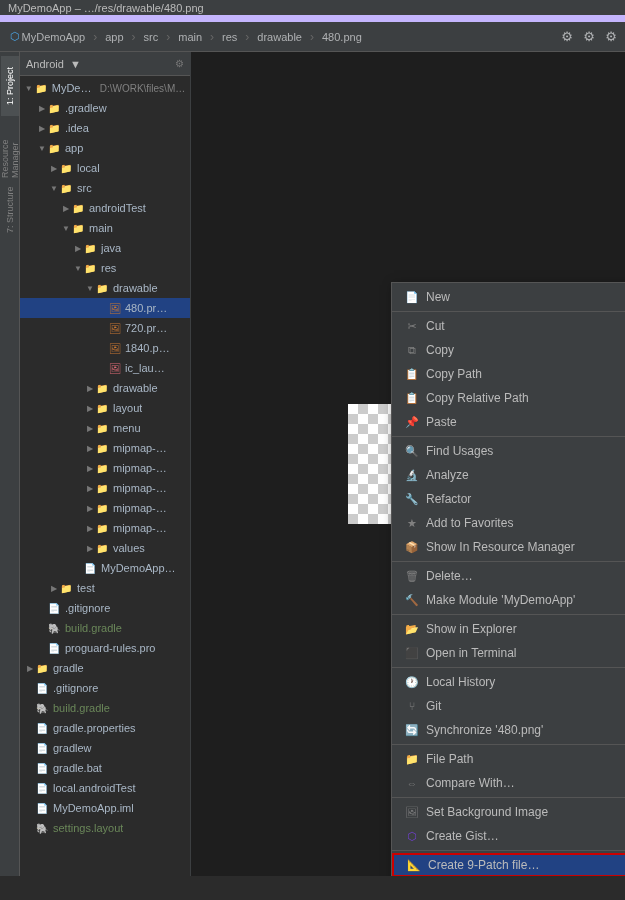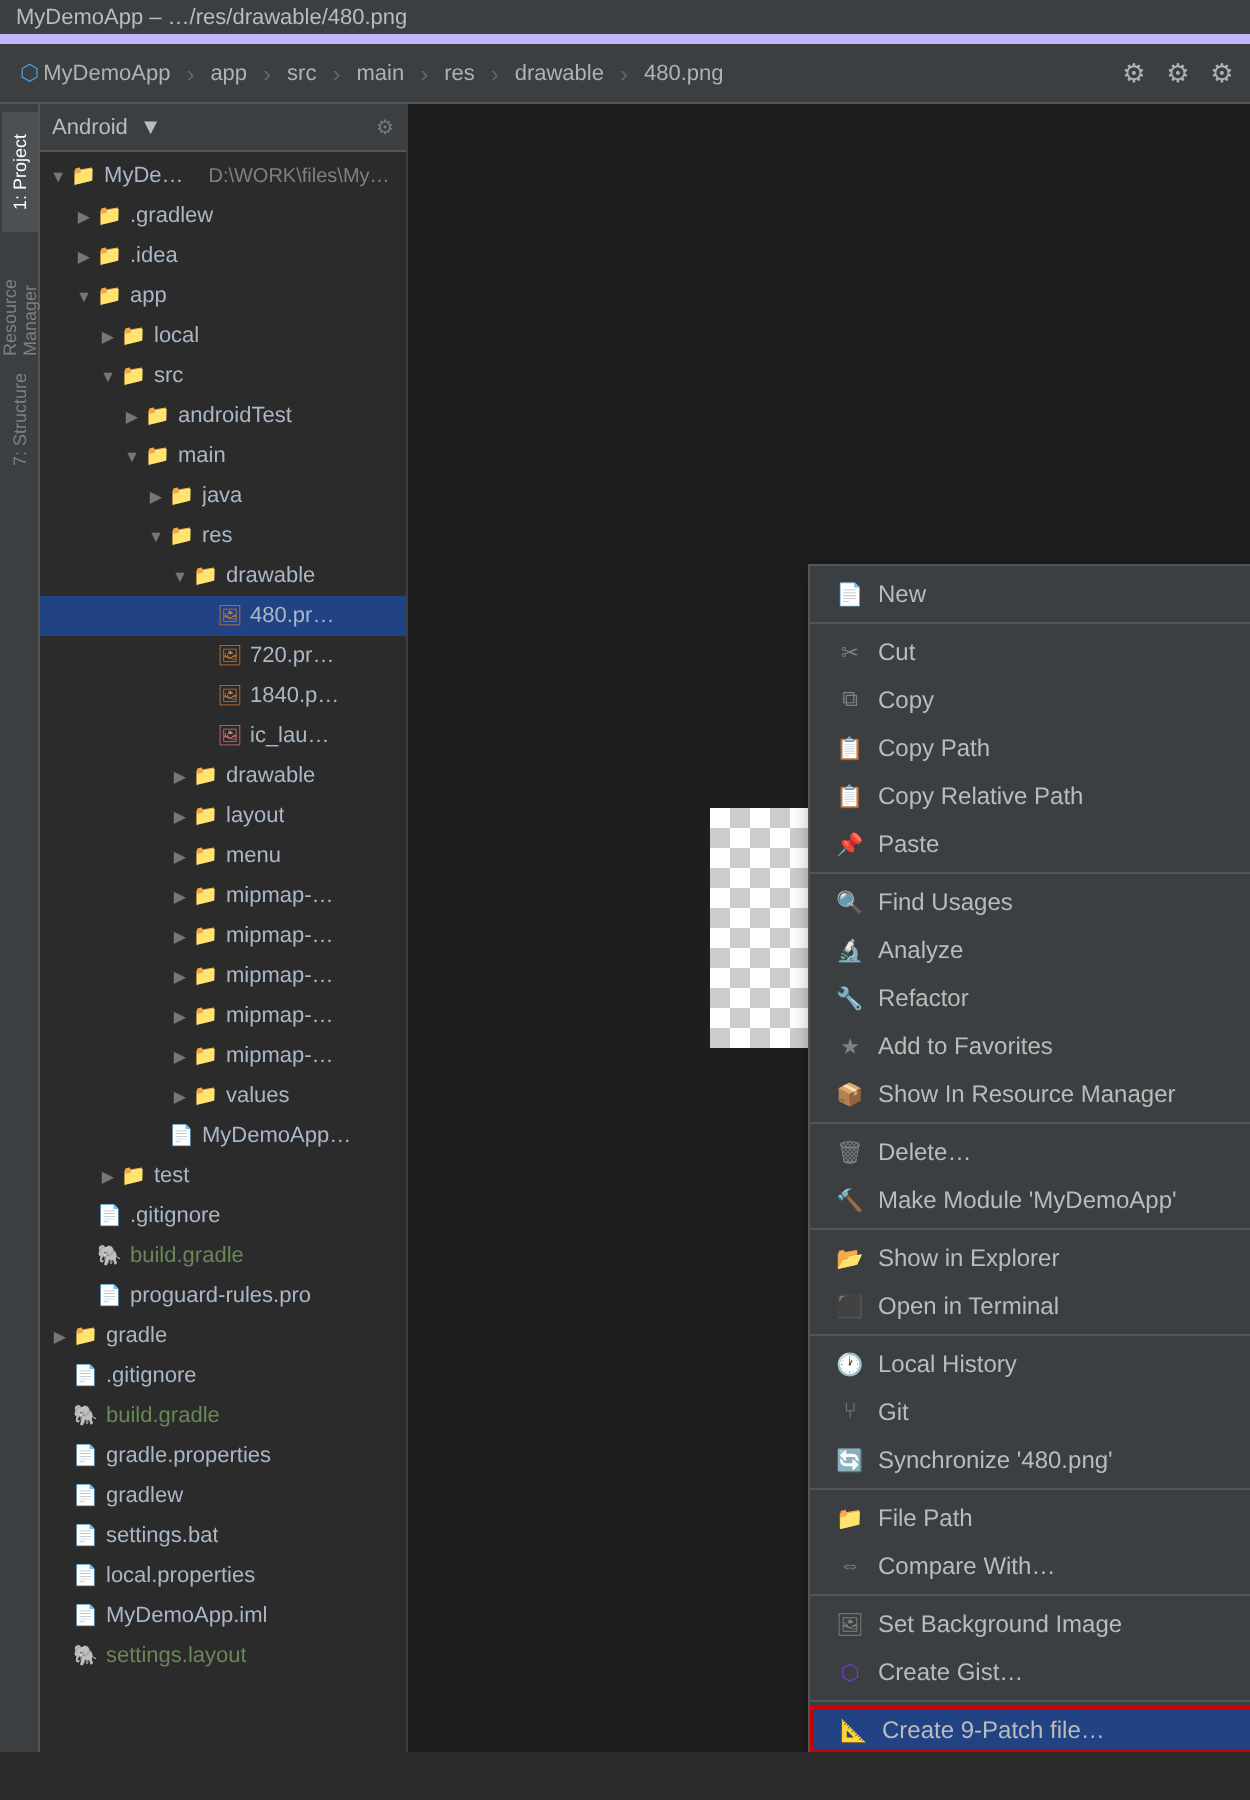--- a/index.html
+++ b/index.html
@@ -14,21 +14,21 @@
       position: relative;
     }
 
     
     .title-bar {
       background: #3c3f41;
       height: 22px;
       display: flex;
       align-items: center;
       padding: 0 8px;
-      border-bottom: 5px solid #c4b5fd;
+      border-bottom: 7px solid #c4b5fd;
     }
     .title-bar-text {
       color: #bbbbbb;
       font-size: 11px;
     }
 
     
     .toolbar {
       background: #3c3f41;
       height: 30px;
@@ -93,21 +93,21 @@
       font-size: 9px;
       writing-mode: vertical-rl;
       text-orientation: mixed;
       transform: rotate(180deg);
       user-select: none;
     }
     .side-tab.active { color: #fff; background: #4c5052; }
 
     
     .project-panel {
-      width: 184px;
+      width: 171px;
       background: #2b2b2b;
       border-right: 1px solid #3c3f41;
       overflow: hidden;
       position: relative;
     }
 
     .panel-header {
       background: #3c3f41;
       height: 24px;
       display: flex;
@@ -545,28 +545,28 @@
         <span class="tree-indent" style="width:4px;"></span>
         <span class="tree-arrow" style="visibility:hidden;">▶</span>
         <span class="tree-icon" style="color:#808080;">📄</span>
         <span class="tree-label">gradlew</span>
       </div>
 
       <div class="tree-item">
         <span class="tree-indent" style="width:4px;"></span>
         <span class="tree-arrow" style="visibility:hidden;">▶</span>
         <span class="tree-icon" style="color:#808080;">📄</span>
-        <span class="tree-label">settings.bat</span>
+        <span class="tree-label">gradle.bat</span>
       </div>
 
       <div class="tree-item">
         <span class="tree-indent" style="width:4px;"></span>
         <span class="tree-arrow" style="visibility:hidden;">▶</span>
         <span class="tree-icon" style="color:#808080;">📄</span>
-        <span class="tree-label">local.properties</span>
+        <span class="tree-label">local.androidTest</span>
       </div>
 
       <div class="tree-item">
         <span class="tree-indent" style="width:4px;"></span>
         <span class="tree-arrow" style="visibility:hidden;">▶</span>
         <span class="tree-icon" style="color:#4a9eda;">📄</span>
         <span class="tree-label">MyDemoApp.iml</span>
       </div>
 
       <div class="tree-item">

